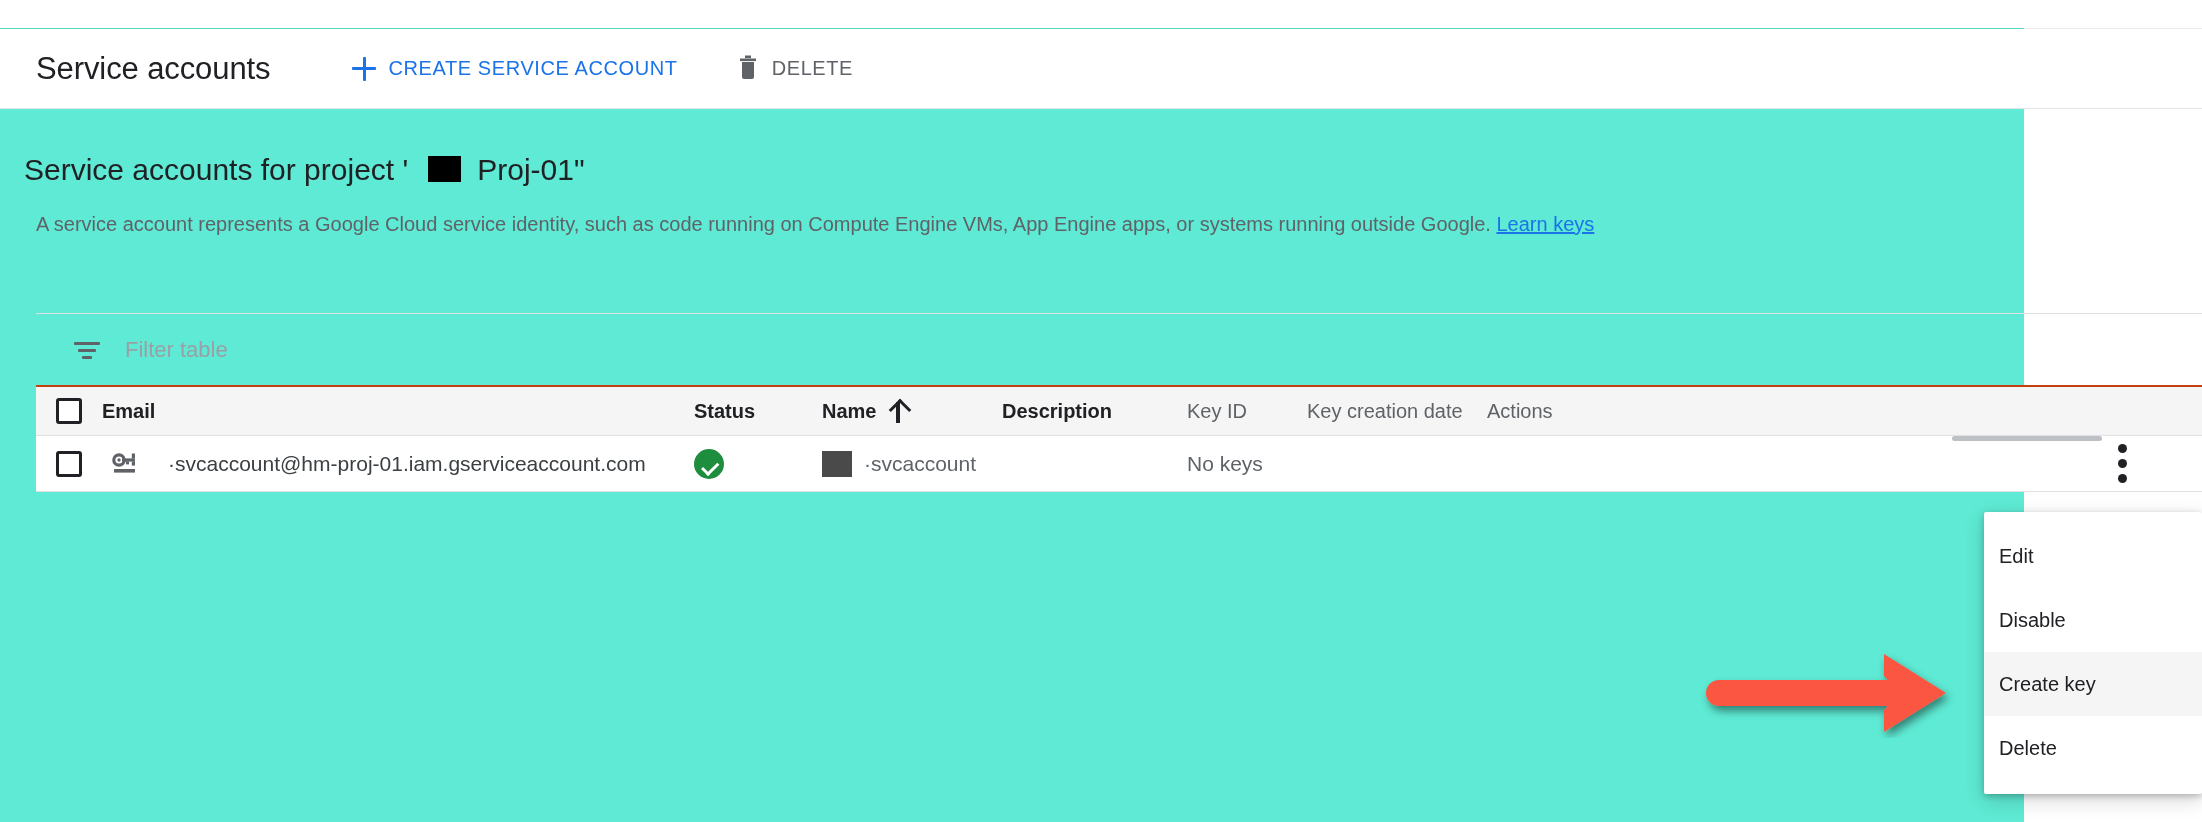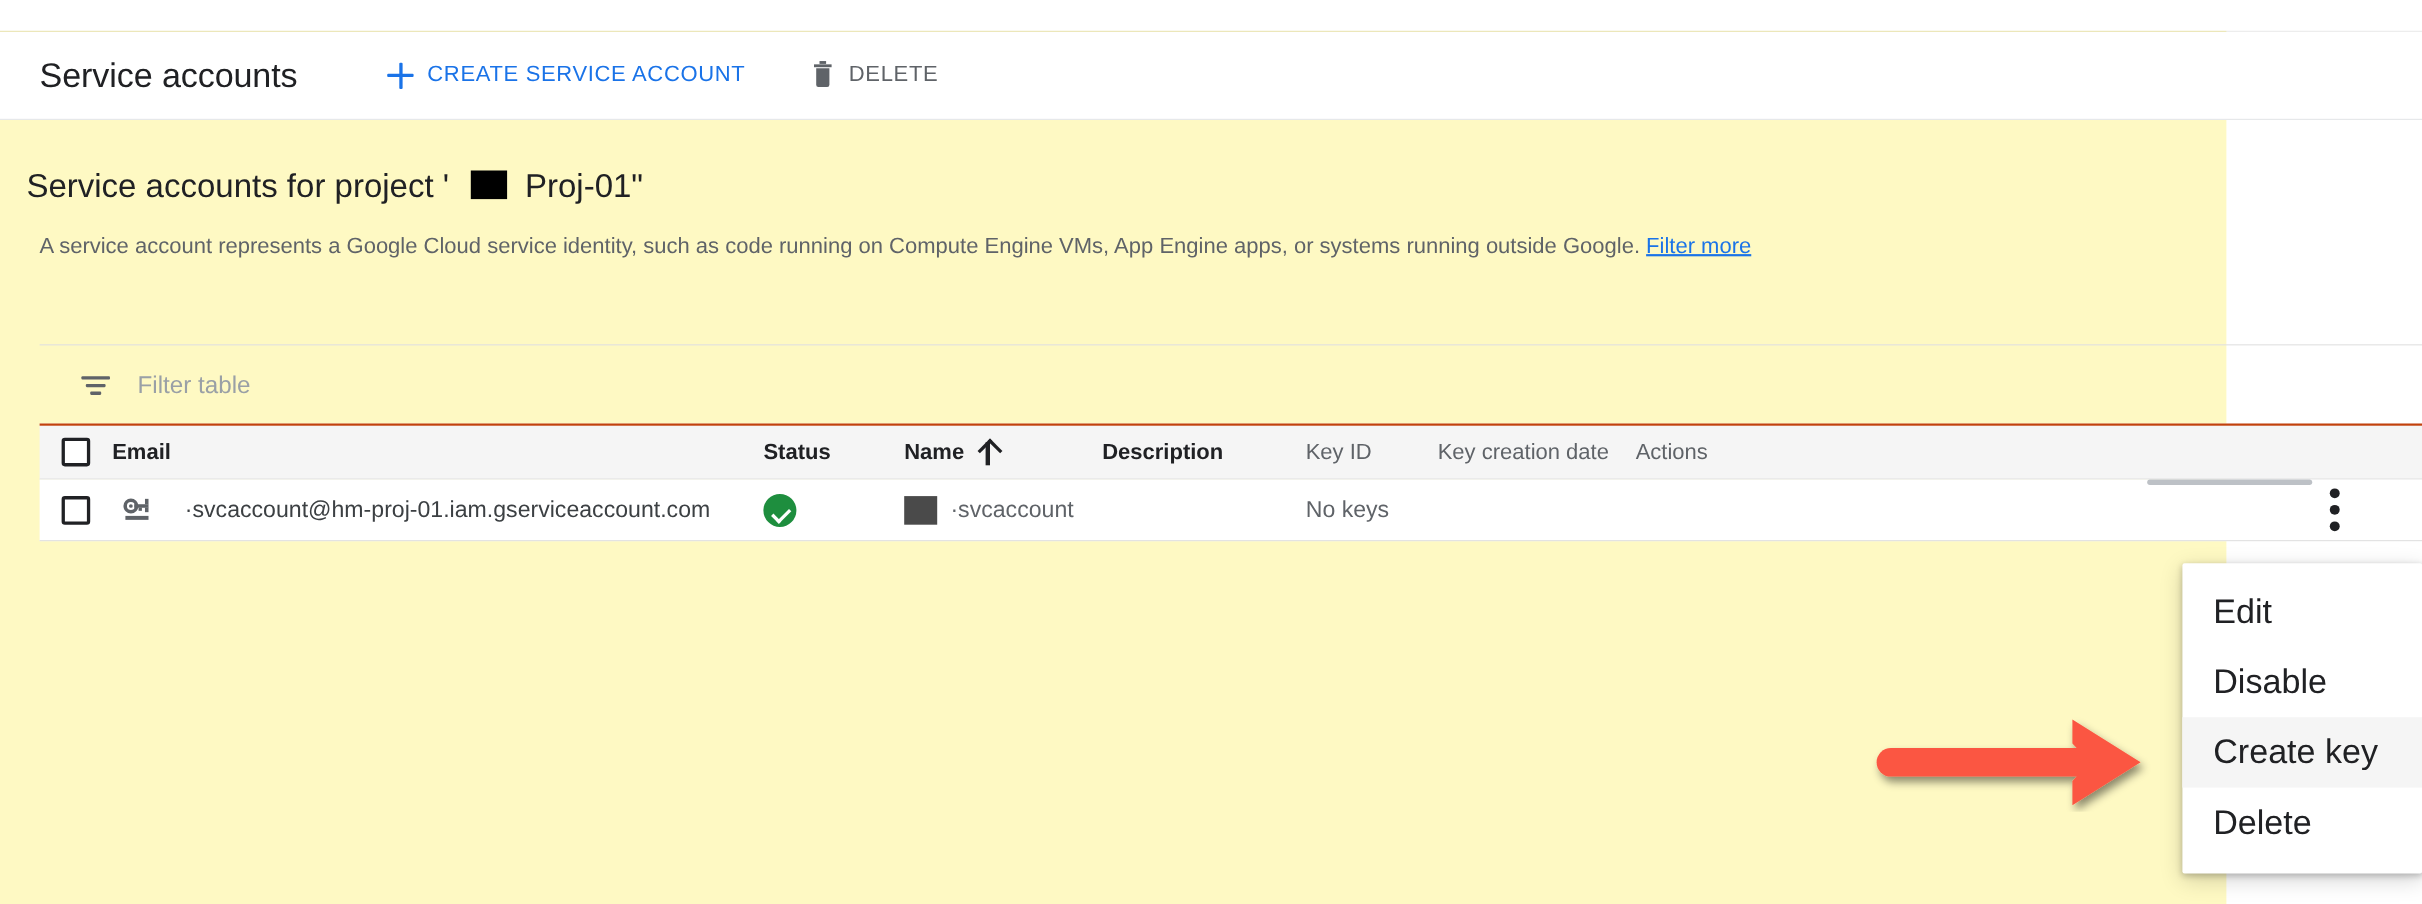--- a/index.html
+++ b/index.html
@@ -2,21 +2,21 @@
 <html><head>
 <meta charset="utf-8">
 <style>
   * { box-sizing: border-box; margin: 0; padding: 0; }
   html, body {
     width: 2202px; height: 822px;
     background: #ffffff;
     font-family: "Liberation Sans", sans-serif;
     overflow: hidden;
   }
-  #root { position: relative; width: 2024px; height: 822px; background: #fef9c3; }
+  #root { position: relative; width: 2024px; height: 822px; background: #5eead4; }
 
   
   .top-strip {
     position: absolute; left: 0; top: 0; width: 2202px; height: 28px;
     background: #ffffff;
   }
   .top-strip-shadow {
     position: absolute; left: 0; top: 28px; width: 2202px; height: 3px;
     background: linear-gradient(to bottom, rgba(0,0,0,.10), rgba(0,0,0,0));
   }
@@ -165,22 +165,22 @@
   }
 
   
   .menu {
     position: absolute; left: 1984px; top: 512px; width: 218px;
     background: #ffffff; border-radius: 2px;
     box-shadow: 0 2px 6px rgba(0,0,0,.22), 0 6px 20px rgba(0,0,0,.17);
     padding: 12px 0 14px 0; z-index: 20;
   }
   .menu-item {
-    height: 64px; display: flex; align-items: center; padding-left: 28px;
-    font-size: 31px; color: #202124; cursor: pointer; white-space: nowrap;
+    height: 64px; display: flex; align-items: center; padding-left: 15px;
+    font-size: 20px; color: #202124; cursor: pointer; white-space: nowrap;
   }
   .menu-item.hover { background: #f5f5f5; }
 
   
   .arrow-anno {
     position: absolute; left: 1700px; top: 648px; width: 300px; height: 90px; z-index: 30;
     pointer-events: none;
   }
 </style>
 </head>
@@ -213,21 +213,21 @@
 
   <div class="page-head">
     <div class="page-title">
       <span>Service accounts for project '</span>
       <span class="redact-title"></span>
       <span>Proj-01"</span>
     </div>
 
     <div class="page-desc">
       <span>A service account represents a Google Cloud service identity, such as code running on Compute Engine VMs, App Engine apps, or systems running outside Google.</span>
-      <span class="learn-more">Filter more</span>
+      <span class="learn-more">Learn keys</span>
     </div>
   </div>
 
   <div class="filter-wrap">
     <span class="filter-icon">
         <i></i>
         <i></i>
         <i></i>
       </span>
     <input class="filter-input" type="text" placeholder="Filter table" style="">

